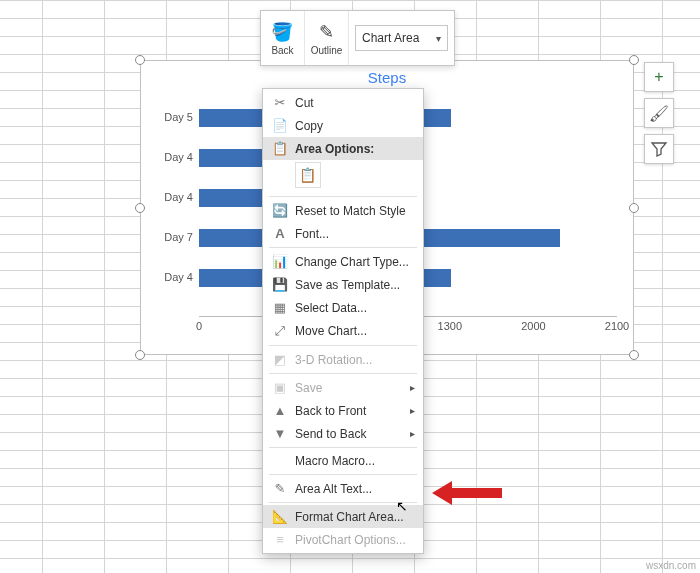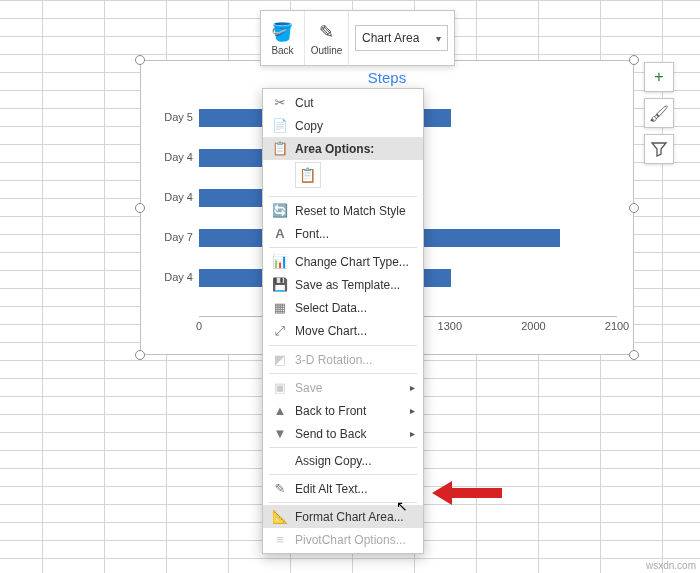--- a/index.html
+++ b/index.html
@@ -357,26 +357,26 @@
     <span class="arrow">▸</span>
   </div>
   <div class="item">
     <span class="ic">▼</span>
     <span class="lbl">Send to Back</span>
     <span class="arrow">▸</span>
   </div>
   <div class="sep"></div>
   <div class="item">
     <span class="ic"></span>
-    <span class="lbl">Assign Copy...</span>
+    <span class="lbl">Macro Macro...</span>
   </div>
   <div class="sep"></div>
   <div class="item">
     <span class="ic">✎</span>
-    <span class="lbl">Edit Alt Text...</span>
+    <span class="lbl">Area Alt Text...</span>
   </div>
   <div class="sep"></div>
   <div class="item hover">
     <span class="ic">📐</span>
     <span class="lbl">Format Chart Area...</span>
   </div>
   <div class="item disabled">
     <span class="ic">≡</span>
     <span class="lbl">PivotChart Options...</span>
   </div>

